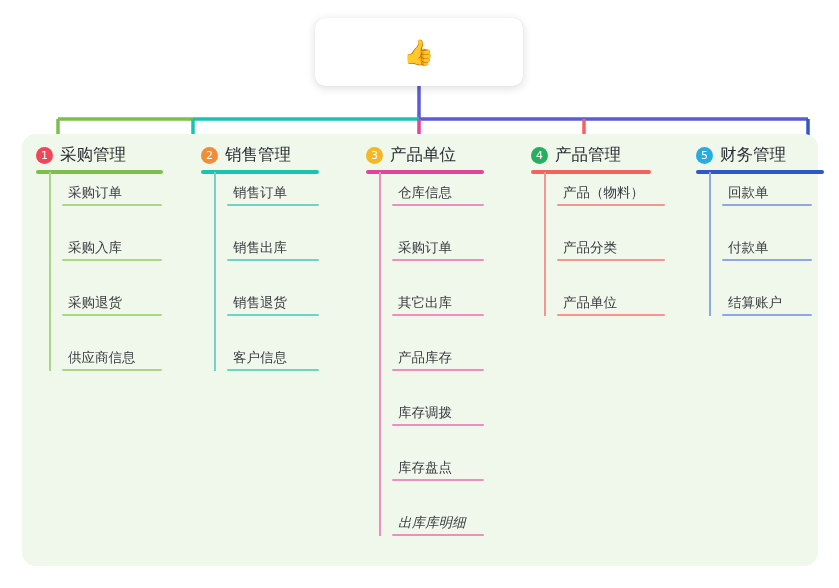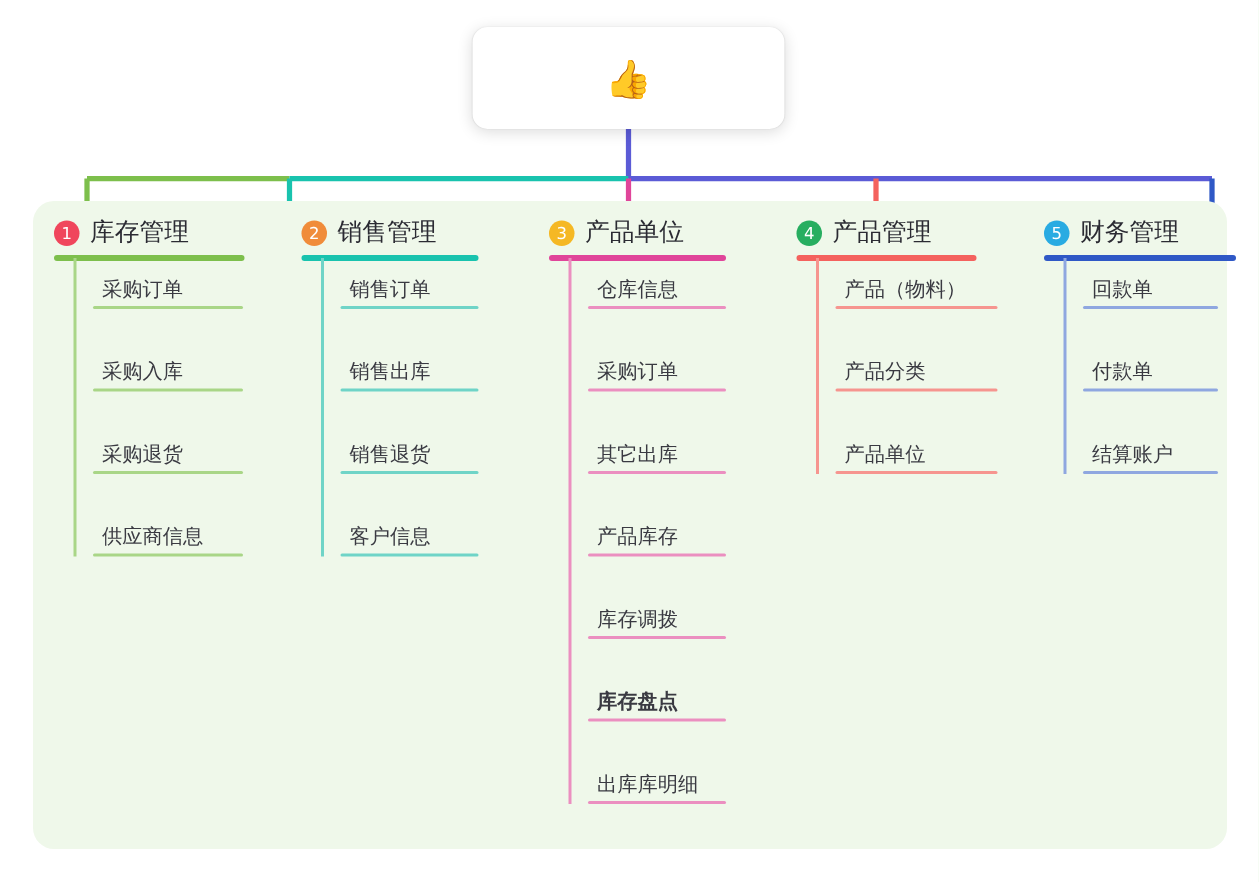--- a/index.html
+++ b/index.html
@@ -87,21 +87,21 @@
 
   <div class="root-node">
     <span class="root-emoji">👍</span>
   </div>
 
   <div class="panel">
     <div id="cols">
         <div class="col" style="left: 14px;">
           <div class="col-head" style="top: 10px;">
             <span class="badge" style="background: rgb(240, 70, 92);">1</span>
-            <span class="col-title">库存管理</span>
+            <span class="col-title">采购管理</span>
           </div>
           <div class="col-rule" style="width: 127px; background: rgb(125, 191, 76);"></div>
           <div class="spine" style="height: 199px; background: rgb(169, 214, 135);"></div>
           <div class="item" style="top: 46px; width: 100px; height: 26px; text-align: right;">
             <span class="item-label">采购订单</span>
             <div class="item-rule" style="width: 100px; background: rgb(169, 214, 135);"></div>
           </div>
           <div class="item" style="top: 101px; width: 100px; height: 26px;">
             <span class="item-label">采购入库</span>
             <div class="item-rule" style="width: 100px; background: rgb(169, 214, 135);"></div>
@@ -159,25 +159,25 @@
             <div class="item-rule" style="width: 92px; background: rgb(235, 143, 192);"></div>
           </div>
           <div class="item" style="top: 211px; width: 92px; height: 26px;">
             <span class="item-label">产品库存</span>
             <div class="item-rule" style="width: 92px; background: rgb(235, 143, 192);"></div>
           </div>
           <div class="item" style="top: 266px; width: 92px; height: 26px;">
             <span class="item-label">库存调拨</span>
             <div class="item-rule" style="width: 92px; background: rgb(235, 143, 192);"></div>
           </div>
-          <div class="item" style="top: 321px; width: 92px; height: 26px; font-weight: bold;">
+          <div class="item" style="top: 321px; width: 92px; height: 26px;">
             <span class="item-label">库存盘点</span>
             <div class="item-rule" style="width: 92px; background: rgb(235, 143, 192);"></div>
           </div>
-          <div class="item" style="top: 376px; width: 92px; height: 26px;">
+          <div class="item" style="top: 376px; width: 92px; height: 26px; font-style: italic;">
             <span class="item-label">出库库明细</span>
             <div class="item-rule" style="width: 92px; background: rgb(235, 143, 192);"></div>
           </div>
         </div>
         <div class="col" style="left: 509px;">
           <div class="col-head" style="top: 10px;">
             <span class="badge" style="background: rgb(39, 174, 96);">4</span>
             <span class="col-title">产品管理</span>
           </div>
           <div class="col-rule" style="width: 120px; background: rgb(244, 98, 94);"></div>

